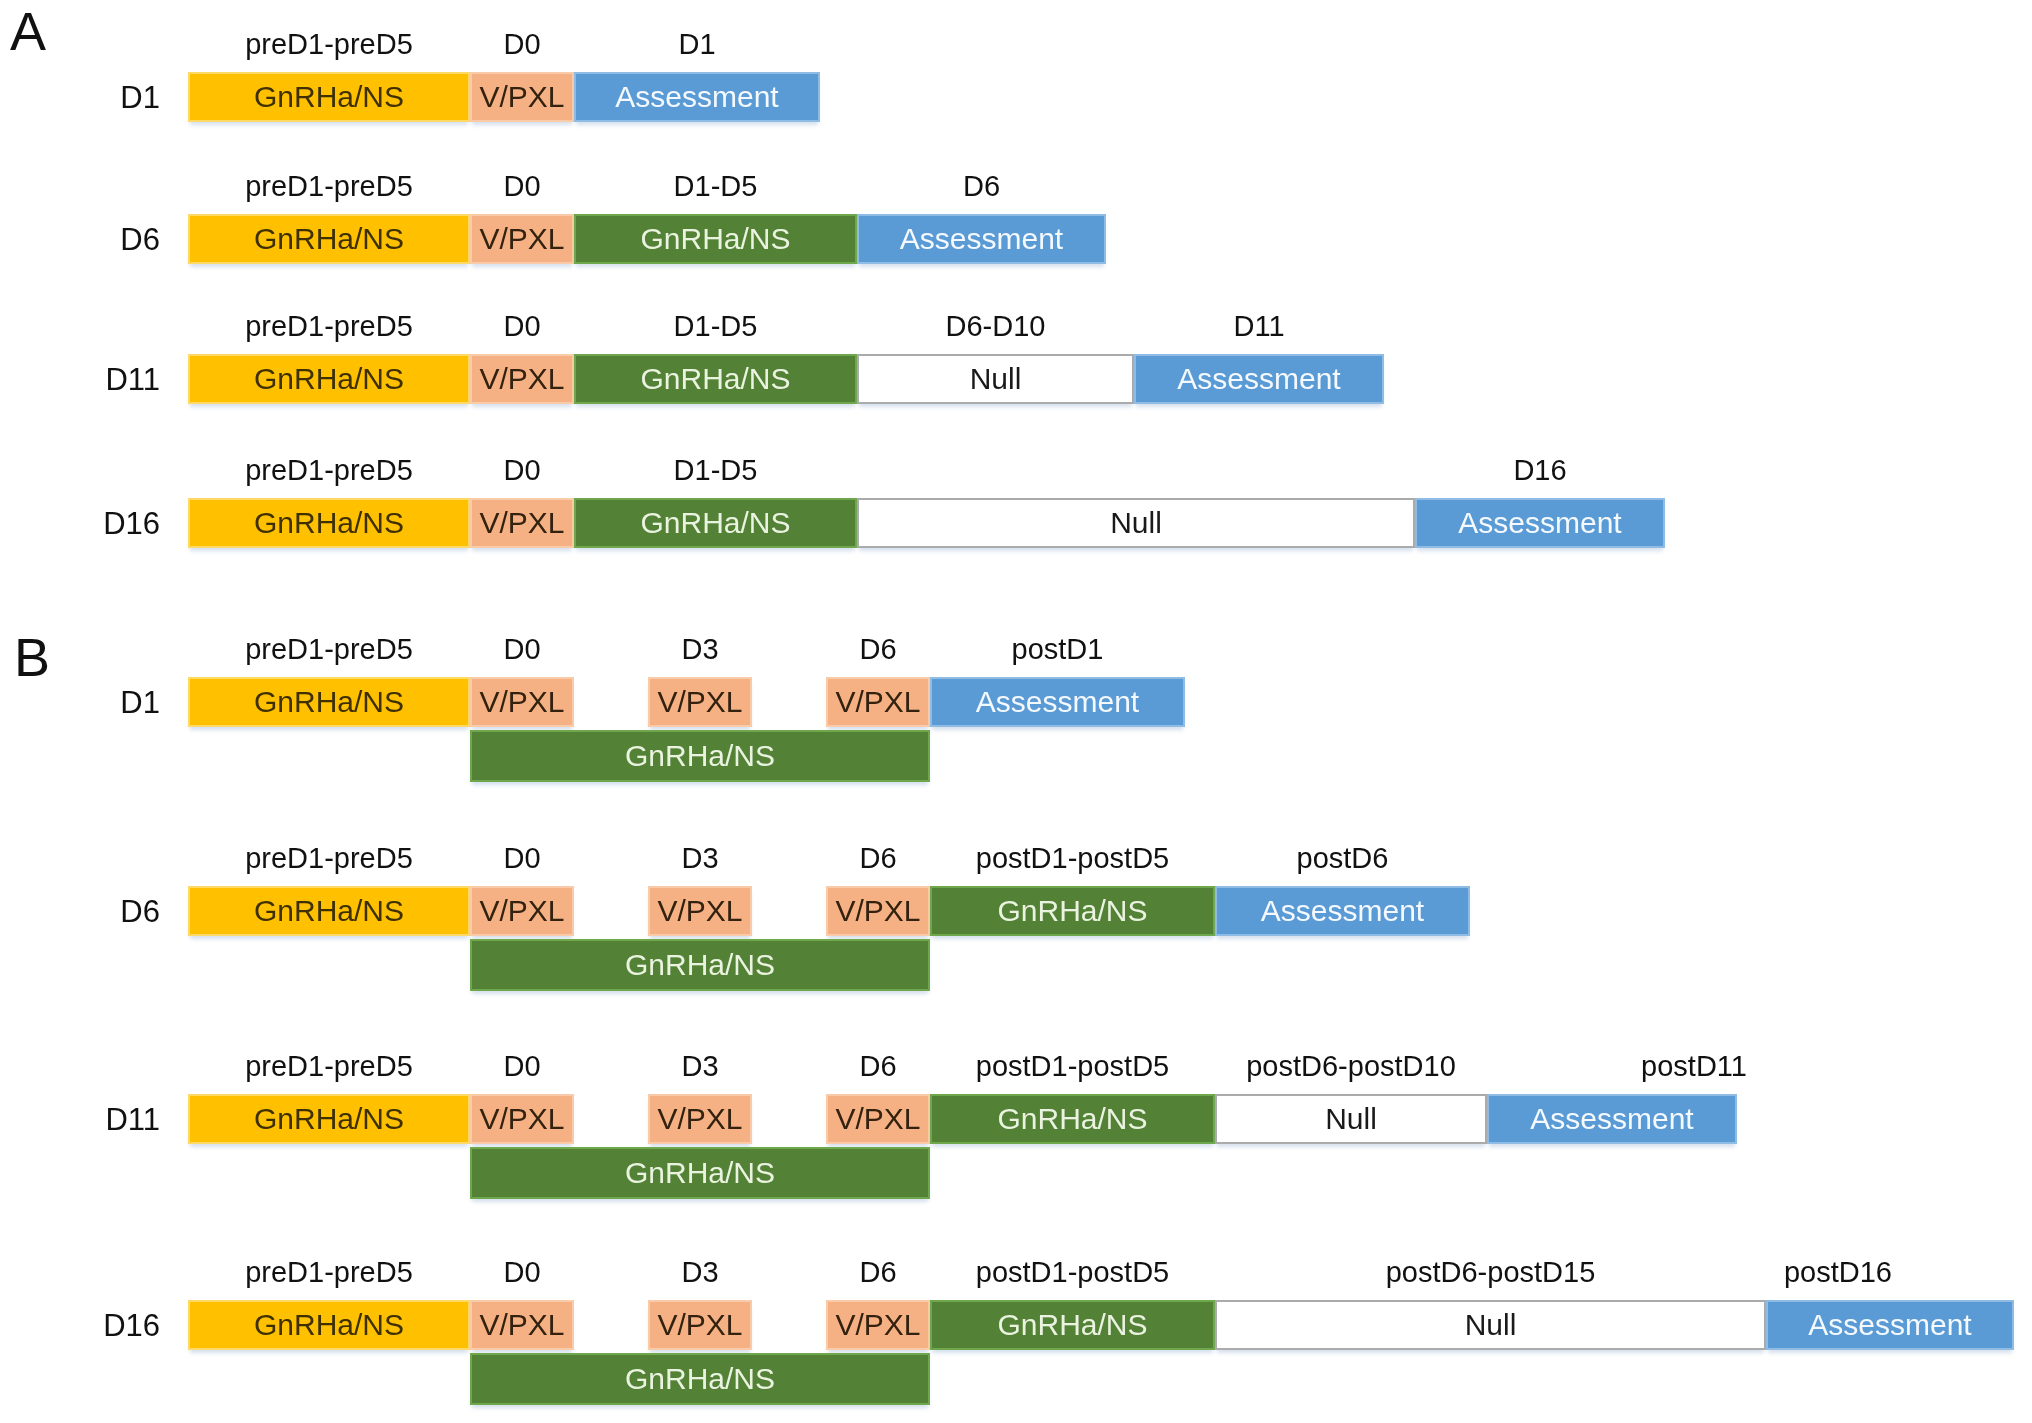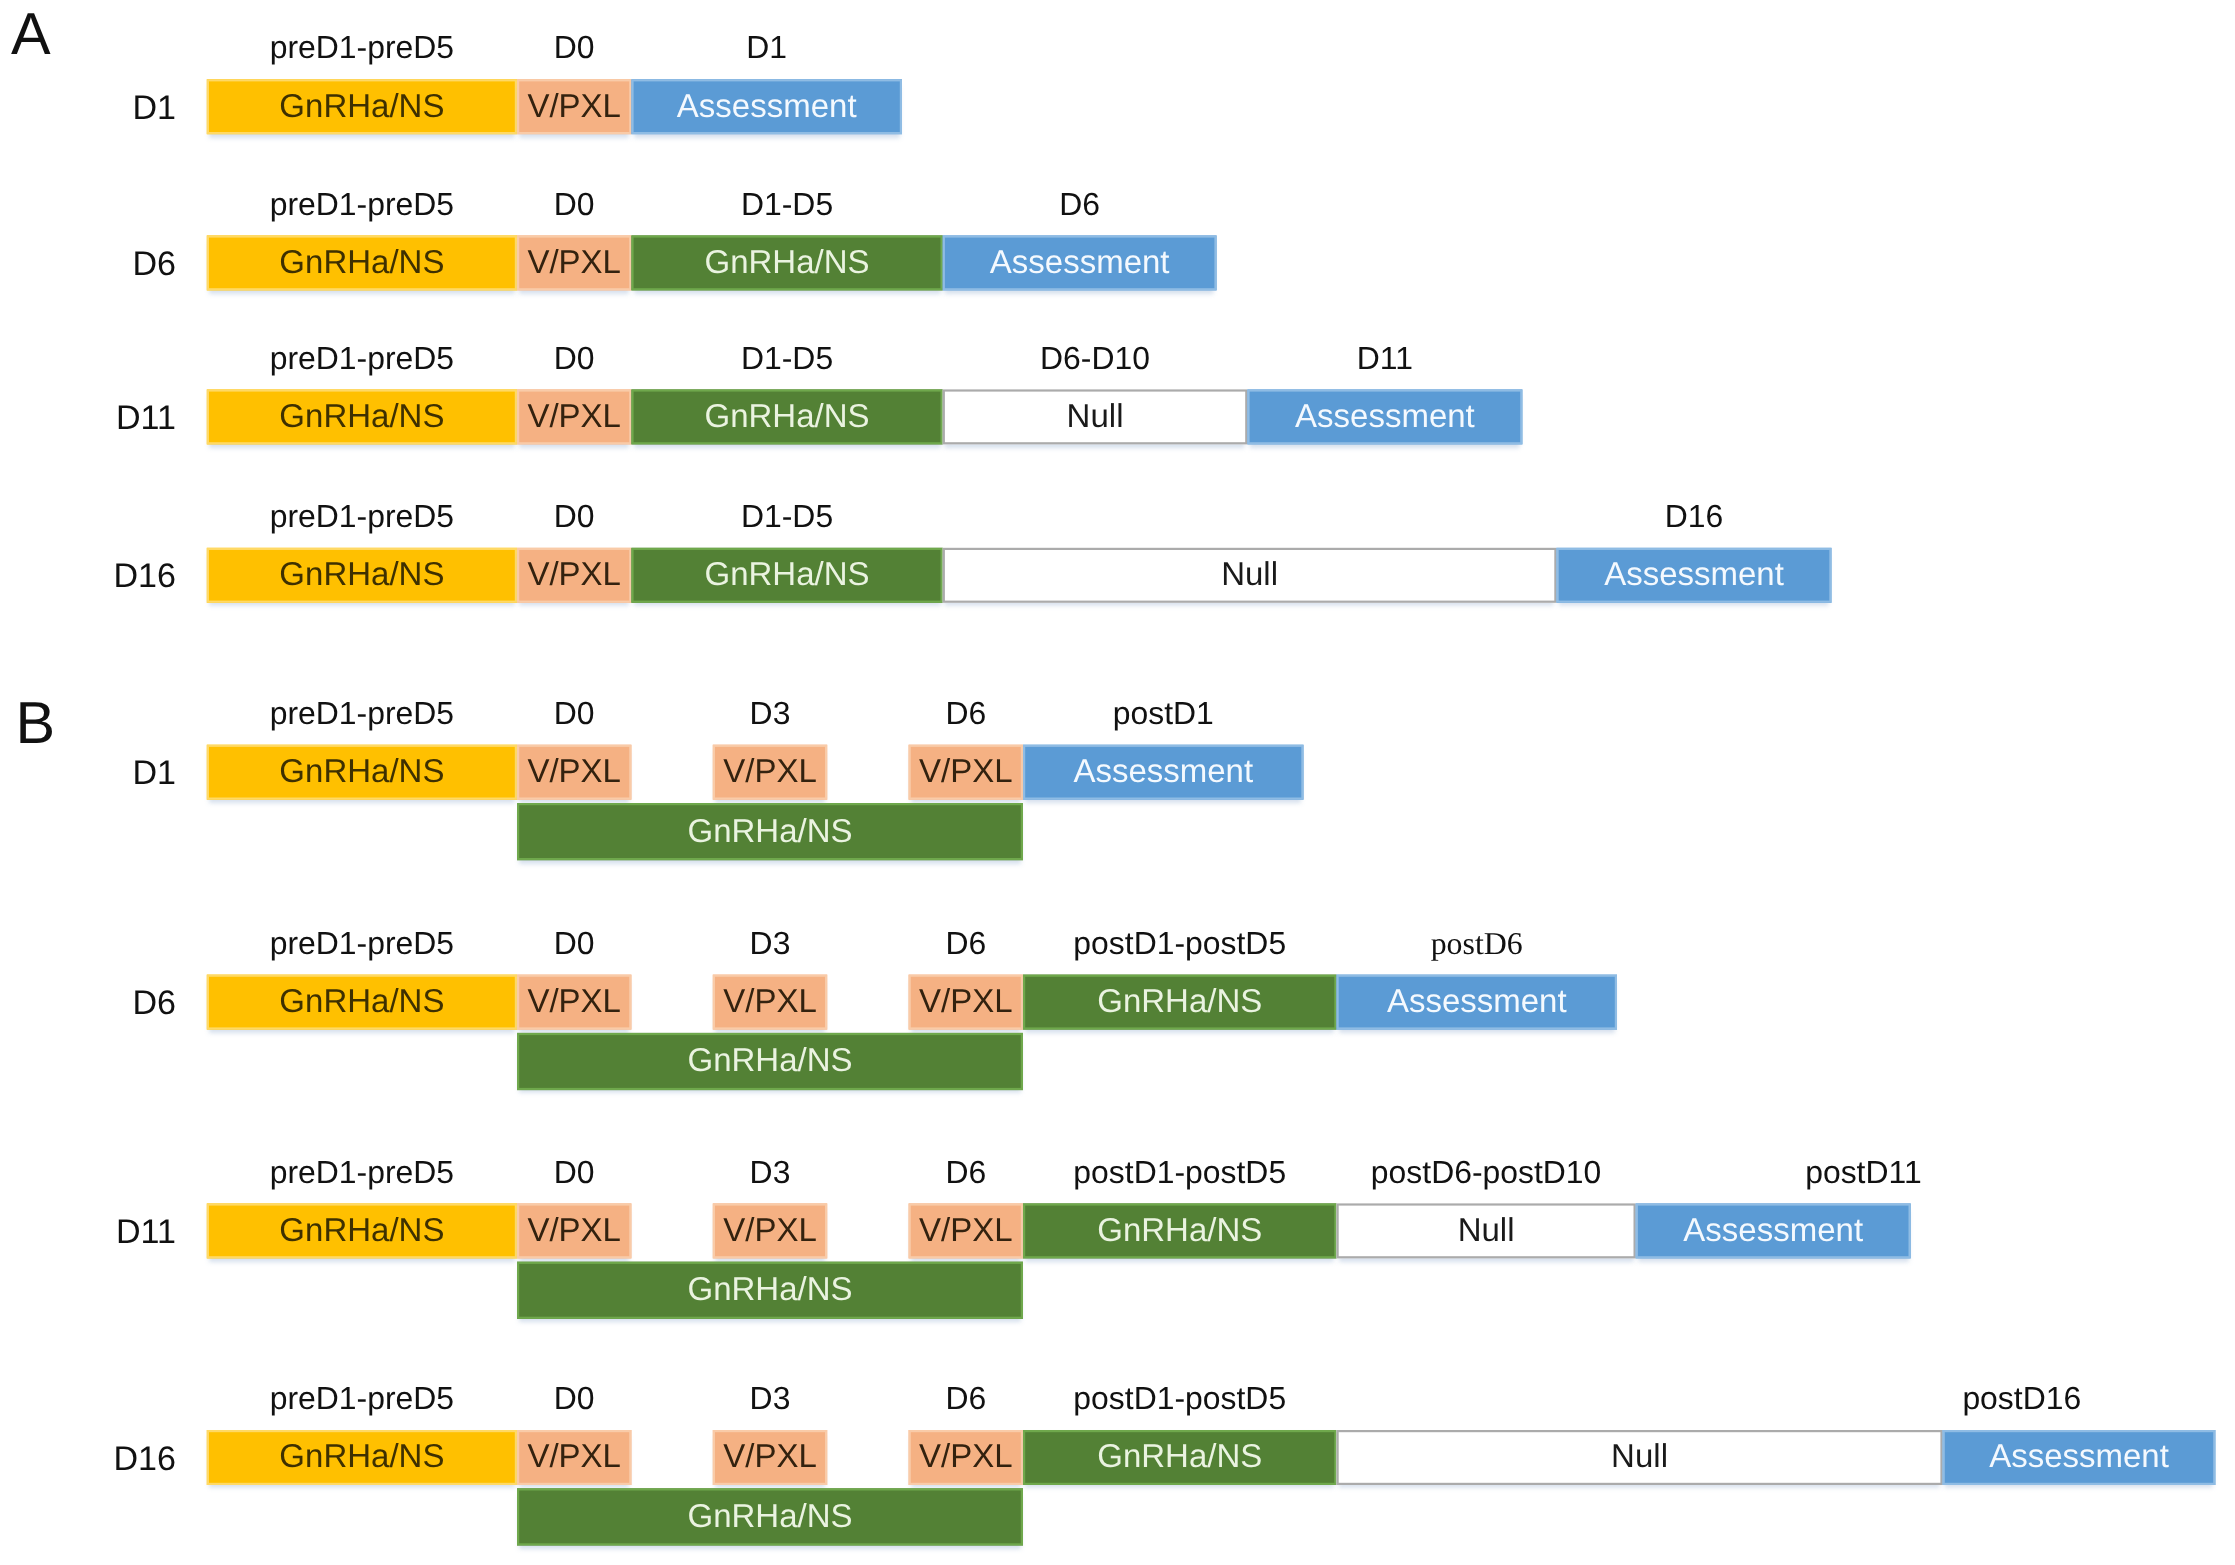--- a/index.html
+++ b/index.html
@@ -102,21 +102,21 @@
     <div class="seg-header" style="left: 188px; top: 844px; width: 282px;">preD1-preD5</div>
     <div class="seg" style="left: 188px; top: 886px; width: 282px; height: 50px; line-height: 46px; background: rgb(255, 192, 0); border-color: rgb(255, 217, 101); color: rgb(62, 48, 0);">GnRHa/NS</div>
     <div class="seg-header" style="left: 470px; top: 844px; width: 104px;">D0</div>
     <div class="seg" style="left: 470px; top: 886px; width: 104px; height: 50px; line-height: 46px; background: rgb(245, 177, 131); border-color: rgb(249, 203, 168); color: rgb(51, 34, 15);">V/PXL</div>
     <div class="seg-header" style="left: 648px; top: 844px; width: 104px;">D3</div>
     <div class="seg" style="left: 648px; top: 886px; width: 104px; height: 50px; line-height: 46px; background: rgb(245, 177, 131); border-color: rgb(249, 203, 168); color: rgb(51, 34, 15);">V/PXL</div>
     <div class="seg-header" style="left: 826px; top: 844px; width: 104px;">D6</div>
     <div class="seg" style="left: 826px; top: 886px; width: 104px; height: 50px; line-height: 46px; background: rgb(245, 177, 131); border-color: rgb(249, 203, 168); color: rgb(51, 34, 15);">V/PXL</div>
     <div class="seg-header" style="left: 930px; top: 844px; width: 285px;">postD1-postD5</div>
     <div class="seg" style="left: 930px; top: 886px; width: 285px; height: 50px; line-height: 46px; background: rgb(83, 129, 53); border-color: rgb(111, 168, 76); color: rgb(234, 243, 224);">GnRHa/NS</div>
-    <div class="seg-header" style="left: 1215px; top: 844px; width: 255px; font-family: Liberation Serif, serif;">postD6</div>
+    <div class="seg-header" style="left: 1215px; top: 844px; width: 255px;">postD6</div>
     <div class="seg" style="left: 1215px; top: 886px; width: 255px; height: 50px; line-height: 46px; background: rgb(91, 155, 213); border-color: rgb(143, 188, 228); color: rgb(244, 249, 254);">Assessment</div>
     <div class="seg" style="left: 470px; top: 939px; width: 460px; height: 52px; line-height: 48px; background: rgb(83, 129, 53); border-color: rgb(111, 168, 76); color: rgb(234, 243, 224);">GnRHa/NS</div>
     <div class="row-label" style="left: 0px; top: 1104px; width: 160px;">D11</div>
     <div class="seg-header" style="left: 188px; top: 1052px; width: 282px;">preD1-preD5</div>
     <div class="seg" style="left: 188px; top: 1094px; width: 282px; height: 50px; line-height: 46px; background: rgb(255, 192, 0); border-color: rgb(255, 217, 101); color: rgb(62, 48, 0);">GnRHa/NS</div>
     <div class="seg-header" style="left: 470px; top: 1052px; width: 104px;">D0</div>
     <div class="seg" style="left: 470px; top: 1094px; width: 104px; height: 50px; line-height: 46px; background: rgb(245, 177, 131); border-color: rgb(249, 203, 168); color: rgb(51, 34, 15);">V/PXL</div>
     <div class="seg-header" style="left: 648px; top: 1052px; width: 104px;">D3</div>
     <div class="seg" style="left: 648px; top: 1094px; width: 104px; height: 50px; line-height: 46px; background: rgb(245, 177, 131); border-color: rgb(249, 203, 168); color: rgb(51, 34, 15);">V/PXL</div>
     <div class="seg-header" style="left: 826px; top: 1052px; width: 104px;">D6</div>
@@ -132,17 +132,18 @@
     <div class="seg-header" style="left: 188px; top: 1258px; width: 282px;">preD1-preD5</div>
     <div class="seg" style="left: 188px; top: 1300px; width: 282px; height: 50px; line-height: 46px; background: rgb(255, 192, 0); border-color: rgb(255, 217, 101); color: rgb(62, 48, 0);">GnRHa/NS</div>
     <div class="seg-header" style="left: 470px; top: 1258px; width: 104px;">D0</div>
     <div class="seg" style="left: 470px; top: 1300px; width: 104px; height: 50px; line-height: 46px; background: rgb(245, 177, 131); border-color: rgb(249, 203, 168); color: rgb(51, 34, 15);">V/PXL</div>
     <div class="seg-header" style="left: 648px; top: 1258px; width: 104px;">D3</div>
     <div class="seg" style="left: 648px; top: 1300px; width: 104px; height: 50px; line-height: 46px; background: rgb(245, 177, 131); border-color: rgb(249, 203, 168); color: rgb(51, 34, 15);">V/PXL</div>
     <div class="seg-header" style="left: 826px; top: 1258px; width: 104px;">D6</div>
     <div class="seg" style="left: 826px; top: 1300px; width: 104px; height: 50px; line-height: 46px; background: rgb(245, 177, 131); border-color: rgb(249, 203, 168); color: rgb(51, 34, 15);">V/PXL</div>
     <div class="seg-header" style="left: 930px; top: 1258px; width: 285px;">postD1-postD5</div>
     <div class="seg" style="left: 930px; top: 1300px; width: 285px; height: 50px; line-height: 46px; background: rgb(83, 129, 53); border-color: rgb(111, 168, 76); color: rgb(234, 243, 224);">GnRHa/NS</div>
+    <div class="seg-header" style="left: 1215px; top: 1258px; width: 551px;">postD6-postD15</div>
     <div class="seg" style="left: 1215px; top: 1300px; width: 551px; height: 50px; line-height: 46px; background: rgb(255, 255, 255); border-color: rgb(171, 171, 171); color: rgb(26, 26, 26);">Null</div>
     <div class="seg-header" style="left: 1714px; top: 1258px; width: 248px;">postD16</div>
     <div class="seg" style="left: 1766px; top: 1300px; width: 248px; height: 50px; line-height: 46px; background: rgb(91, 155, 213); border-color: rgb(143, 188, 228); color: rgb(244, 249, 254);">Assessment</div>
     <div class="seg" style="left: 470px; top: 1353px; width: 460px; height: 52px; line-height: 48px; background: rgb(83, 129, 53); border-color: rgb(111, 168, 76); color: rgb(234, 243, 224);">GnRHa/NS</div>
   </div>
 
 </body></html>

